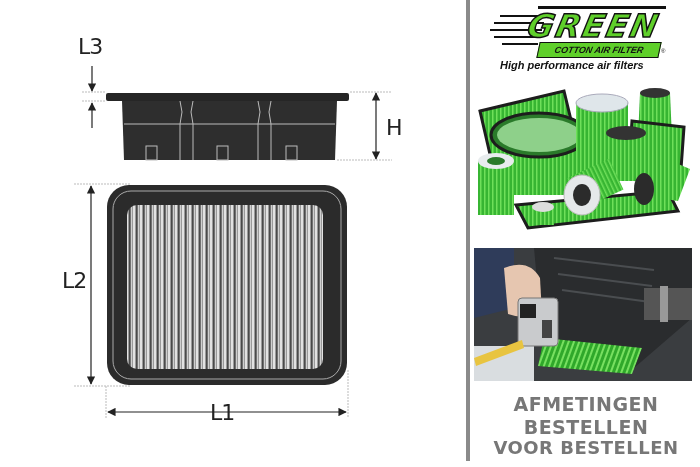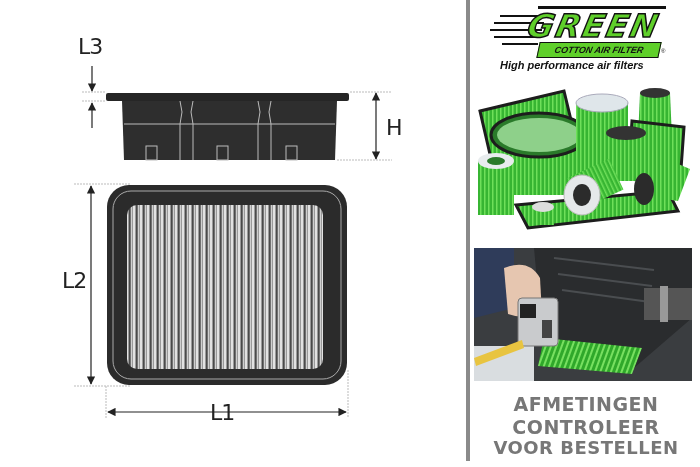--- a/index.html
+++ b/index.html
@@ -195,15 +195,15 @@
     <rect x="44" y="50" width="40" height="48" rx="4" fill="#c9cbcd" stroke="#777"></rect>
     <rect x="46" y="56" width="16" height="14" fill="#222"></rect>
     <rect x="68" y="72" width="10" height="18" fill="#444"></rect>
 
     <polygon points="0,110 48,92 50,100 2,118" fill="#e8c440"></polygon>
   </svg>
 </div>
 
 <div class="cta">
   <div class="l1">AFMETINGEN</div>
-  <div class="l2">CONTROLEER</div>
+  <div class="l2">BESTELLEN</div>
   <div class="l3">VOOR BESTELLEN</div>
 </div>
 
 </body></html>

